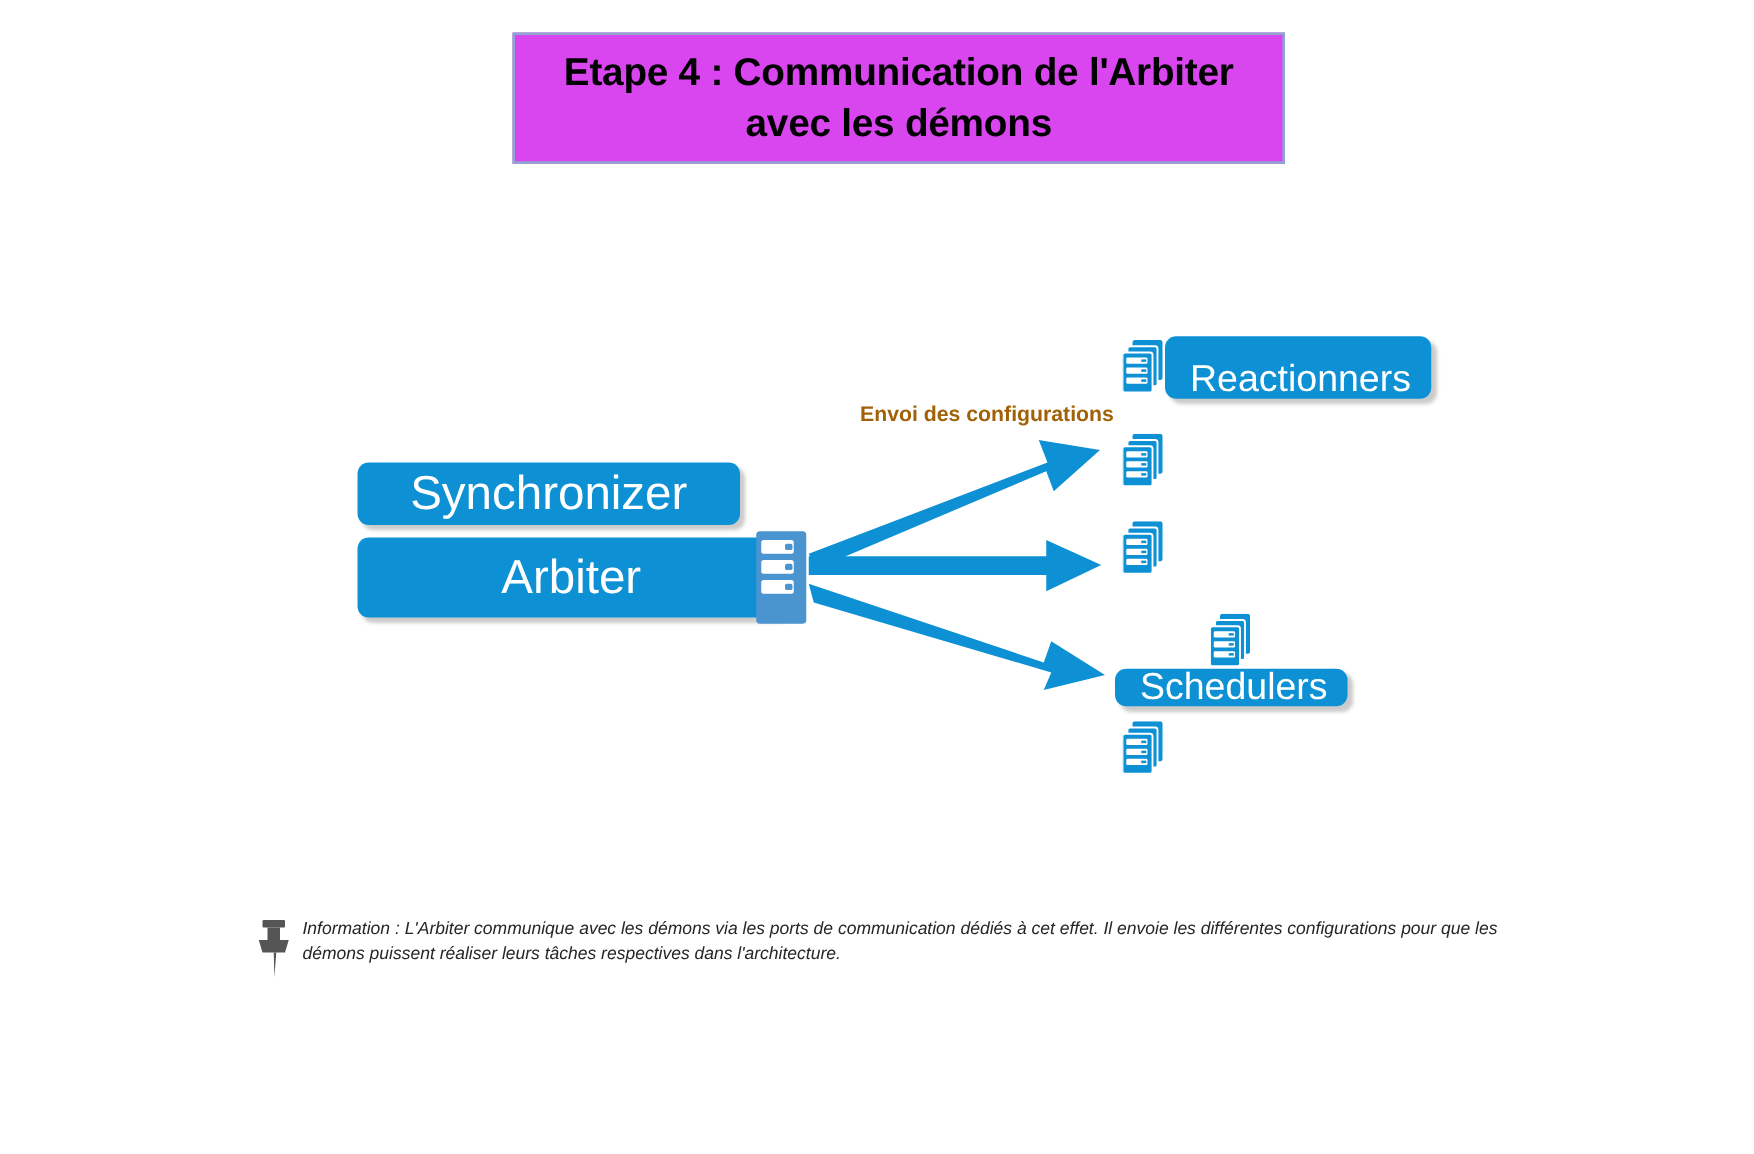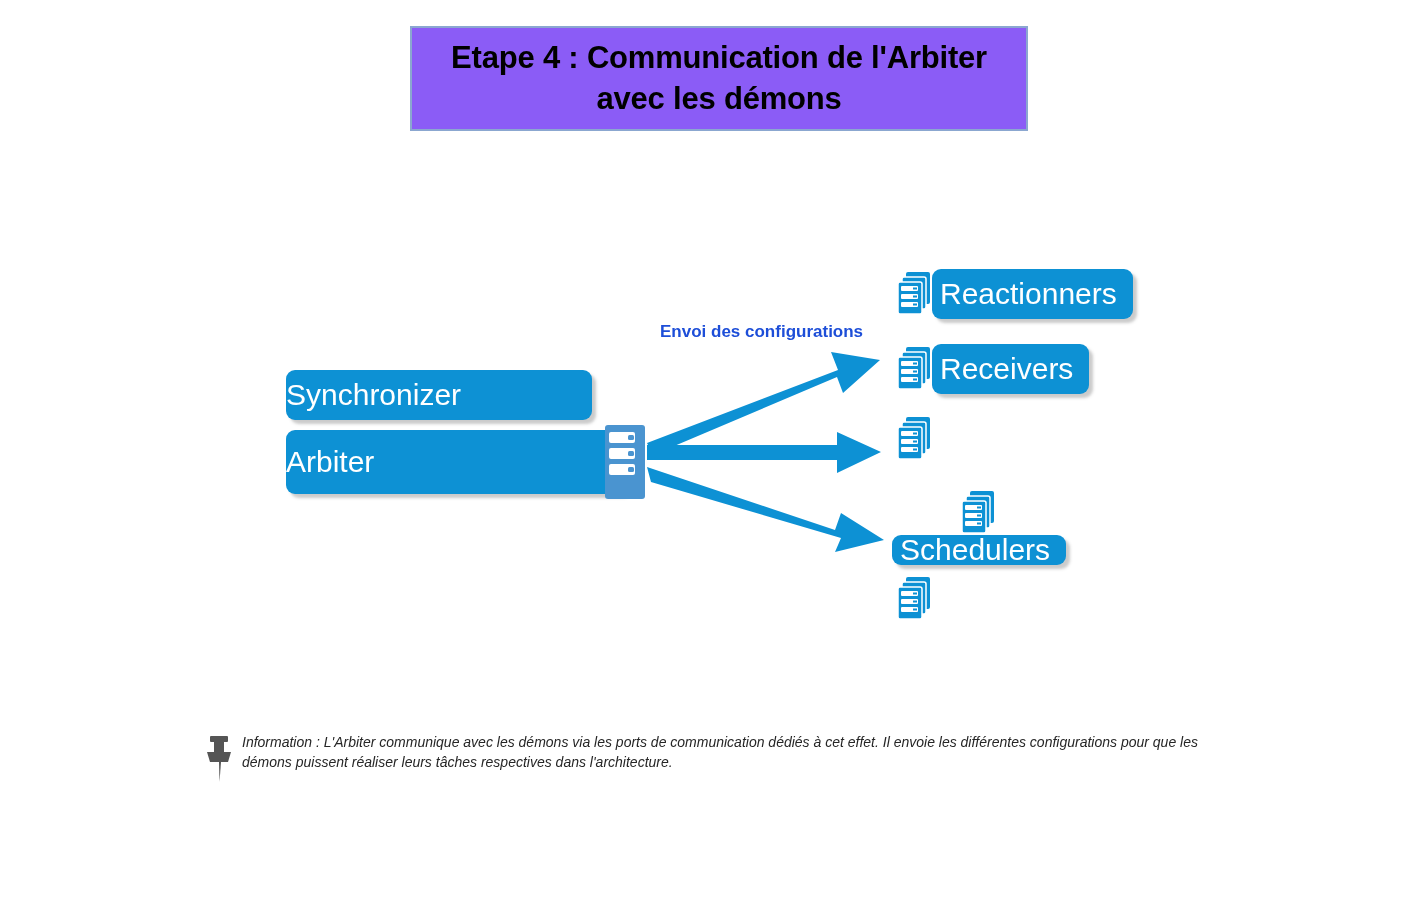--- a/index.html
+++ b/index.html
@@ -17,21 +17,21 @@
   }
 
   
   #title-box {
     position: absolute;
     left: 410px;
     top: 26px;
     width: 618px;
     height: 105px;
     box-sizing: border-box;
-    background: #8b5cf6;
+    background: #d946ef;
     border: 2px solid #8ba7d0;
     display: flex;
     align-items: center;
     justify-content: flex-start;
   }
   #title-text {
     font-size: 31px;
     font-weight: bold;
     color: #000000;
     text-align: center;
@@ -46,22 +46,22 @@
     box-sizing: border-box;
     background: #0d91d4;
     border-radius: 9px;
     box-shadow: 4px 4px 3px rgba(140,140,140,0.45);
     display: flex;
     align-items: center;
     color: #ffffff;
   }
   .pill .pill-label {
     width: 100%;
-    text-align: left;
-    font-size: 30px;
+    text-align: center;
+    font-size: 38px;
     color: #ffffff;
     white-space: nowrap;
   }
 
   
   #box-synchronizer {
     left: 286px; top: 370px; width: 306px; height: 50px;
   }
   #box-arbiter {
     left: 286px; top: 430px; width: 342px; height: 64px;
@@ -81,25 +81,25 @@
     position: absolute;
     left: 645px;
     top: 340px;
     width: 250px;
     height: 230px;
   }
 
   
   #arrow-caption {
     position: absolute;
-    left: 660px;
+    left: 688px;
     top: 322px;
     font-size: 17px;
     font-weight: bold;
-    color: #1d4ed8;
+    color: #a16207;
     white-space: nowrap;
   }
 
   
   .daemon-row {
     position: absolute;
     left: 898px;
     height: 56px;
     display: flex;
     align-items: center;
@@ -112,22 +112,22 @@
     flex: none;
   }
   .daemon-pill {
     position: relative;
     margin-left: -6px;
     height: 50px;
     background: #0d91d4;
     border-radius: 9px;
     box-shadow: 4px 4px 3px rgba(140,140,140,0.45);
     display: flex;
-    align-items: center;
-    padding: 0 16px 0 8px;
+    align-items: flex-end;
+    padding: 0 16px 0 20px;
     z-index: 0;
   }
   .daemon-pill .pill-label {
     font-size: 30px;
     color: #ffffff;
     white-space: nowrap;
     line-height: 1;
   }
 
   #daemon-row-0 { top: 266px; }
@@ -223,23 +223,20 @@
     <rect x="8" y="0" width="24" height="32" rx="2" fill="#0d91d4"></rect>
     <rect x="4" y="5" width="24" height="32" rx="2" fill="#0d91d4" stroke="#ffffff" stroke-width="1.5"></rect>
     <rect x="0" y="10" width="24" height="32" rx="2" fill="#0d91d4" stroke="#ffffff" stroke-width="1.5"></rect>
     <rect x="3" y="14" width="17" height="5" rx="1" fill="#ffffff"></rect>
     <rect x="3" y="22" width="17" height="5" rx="1" fill="#ffffff"></rect>
     <rect x="3" y="30" width="17" height="5" rx="1" fill="#ffffff"></rect>
     <rect x="15" y="15.5" width="4" height="2" fill="#0d91d4"></rect>
     <rect x="15" y="23.5" width="4" height="2" fill="#0d91d4"></rect>
     <rect x="15" y="31.5" width="4" height="2" fill="#0d91d4"></rect>
   </svg>
-  <div class="daemon-pill">
-    <span class="pill-label">Receivers</span>
-  </div>
 </div>
 
 <div class="daemon-row" id="daemon-row-2">
   <svg class="daemon-icon" viewBox="0 0 40 44">
     <rect x="8" y="0" width="24" height="32" rx="2" fill="#0d91d4"></rect>
     <rect x="4" y="5" width="24" height="32" rx="2" fill="#0d91d4" stroke="#ffffff" stroke-width="1.5"></rect>
     <rect x="0" y="10" width="24" height="32" rx="2" fill="#0d91d4" stroke="#ffffff" stroke-width="1.5"></rect>
     <rect x="3" y="14" width="17" height="5" rx="1" fill="#ffffff"></rect>
     <rect x="3" y="22" width="17" height="5" rx="1" fill="#ffffff"></rect>
     <rect x="3" y="30" width="17" height="5" rx="1" fill="#ffffff"></rect>

